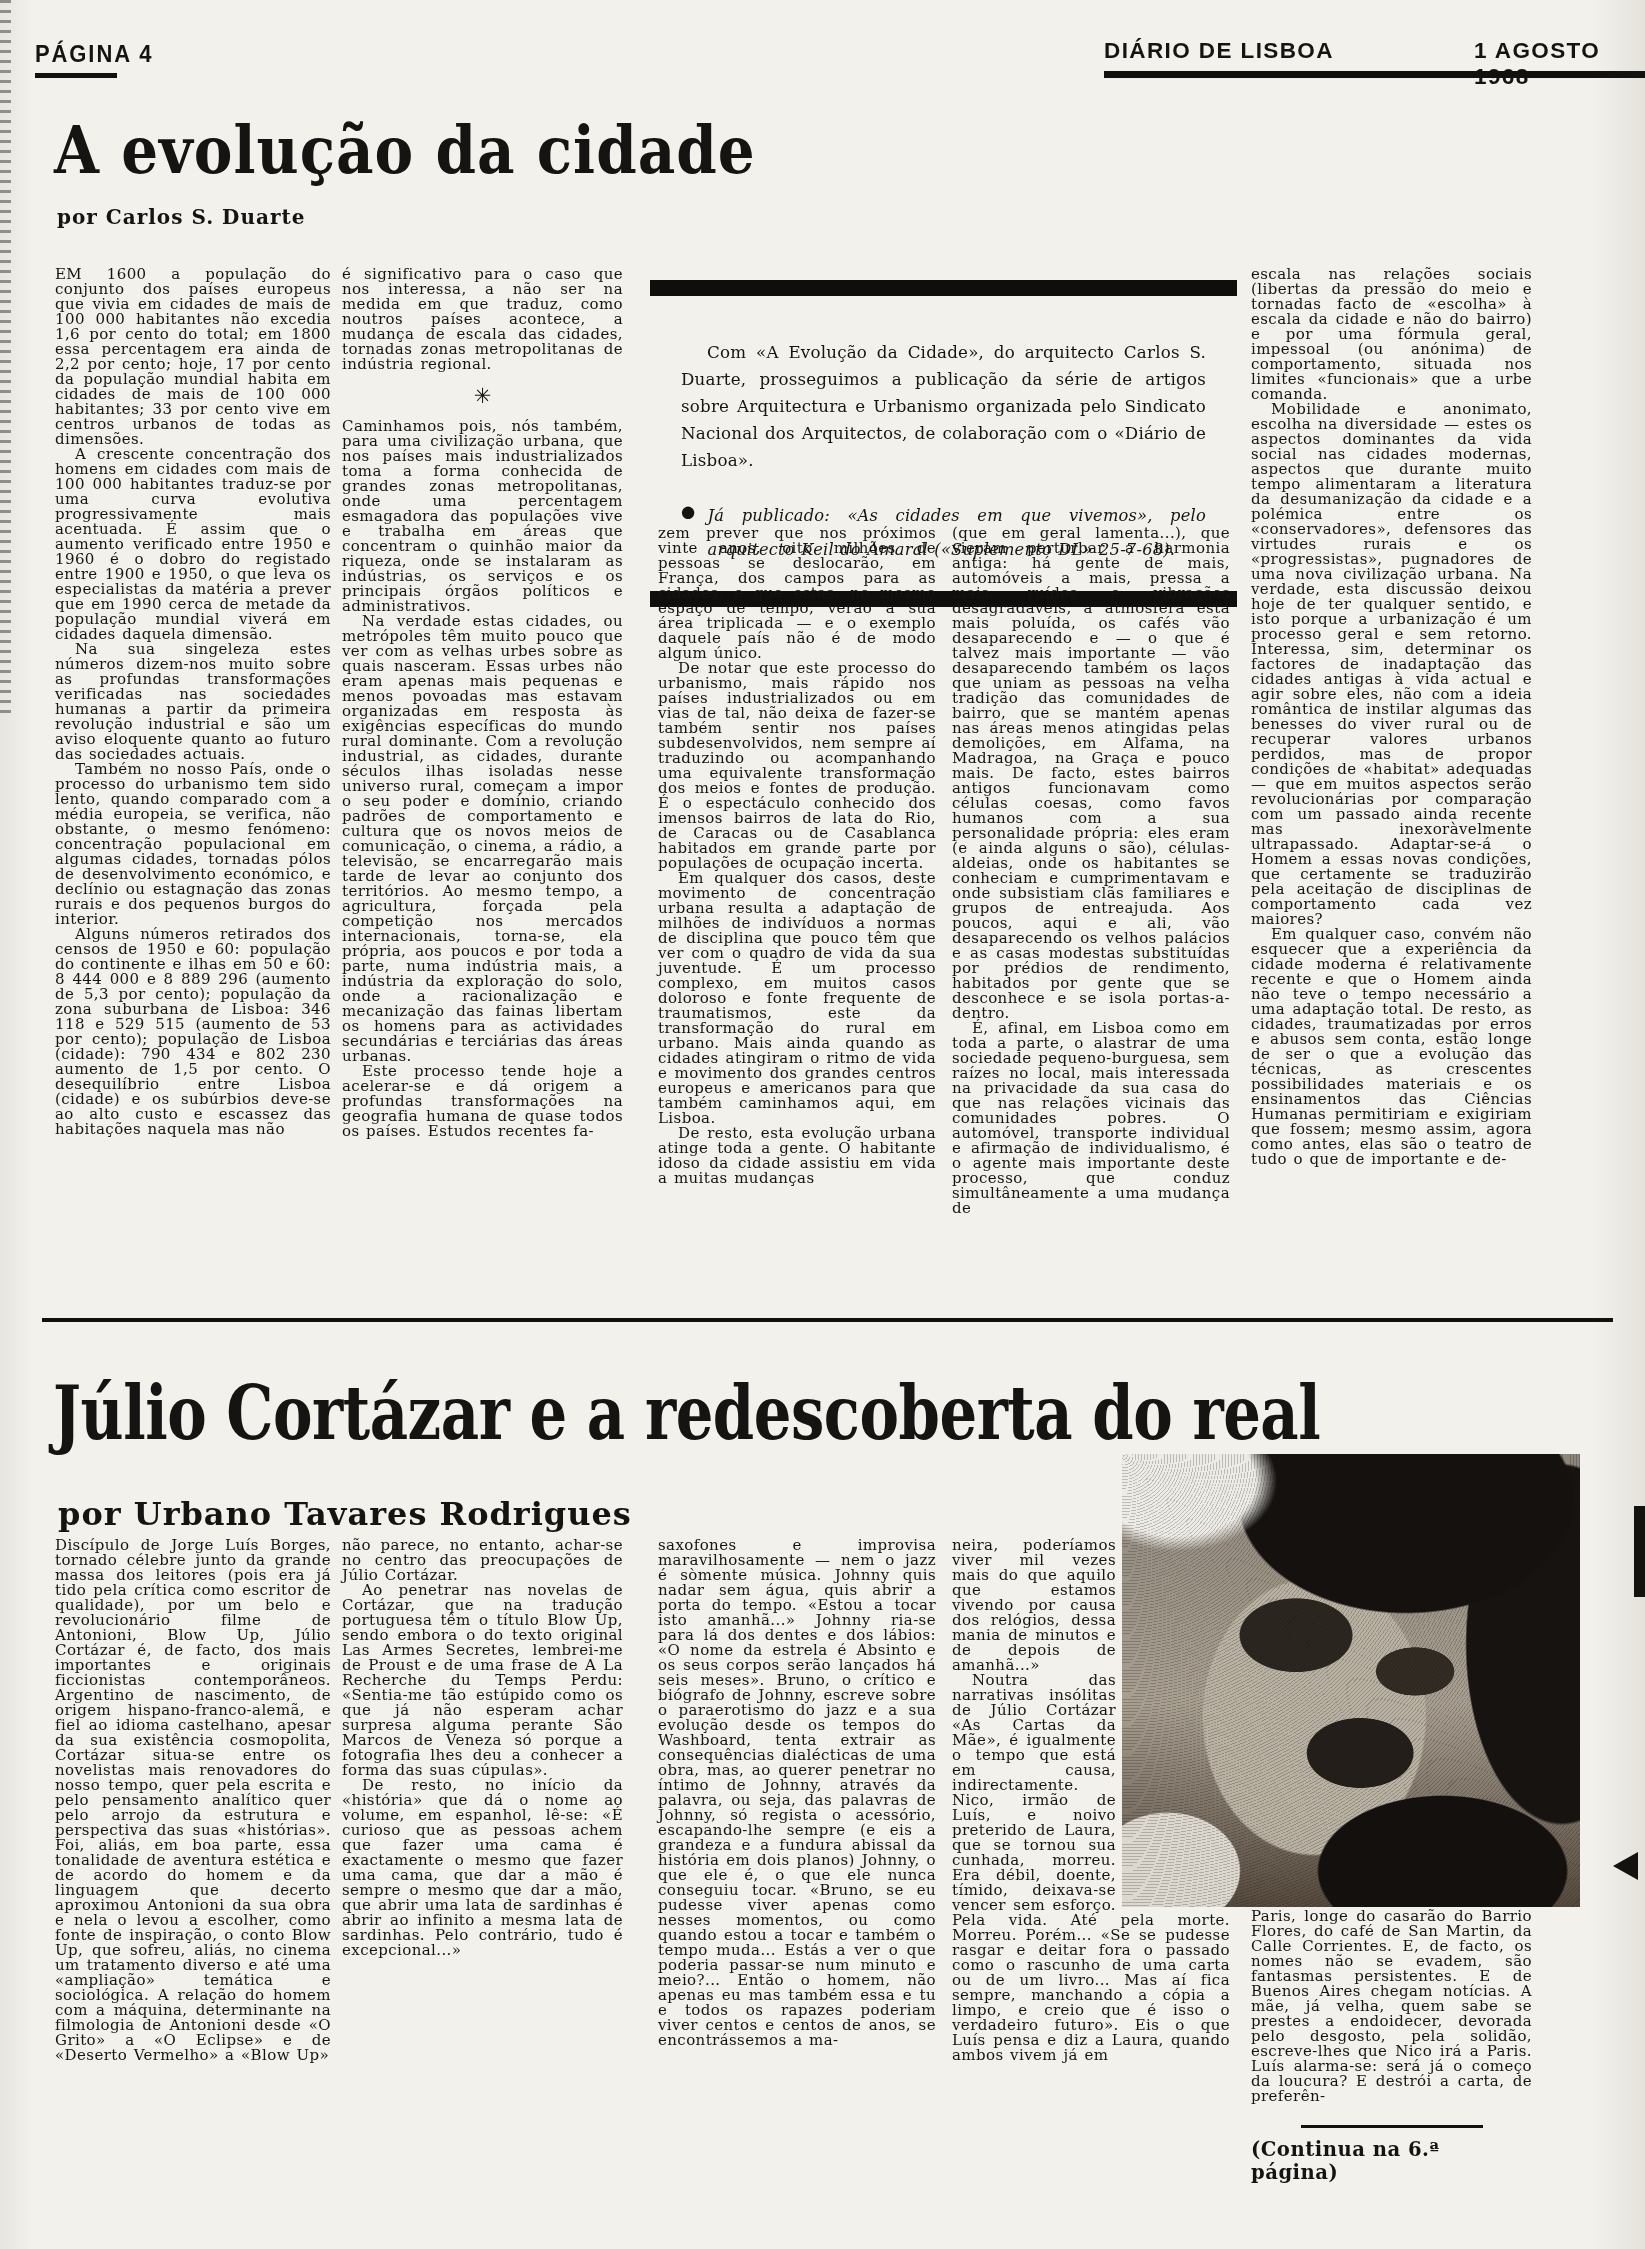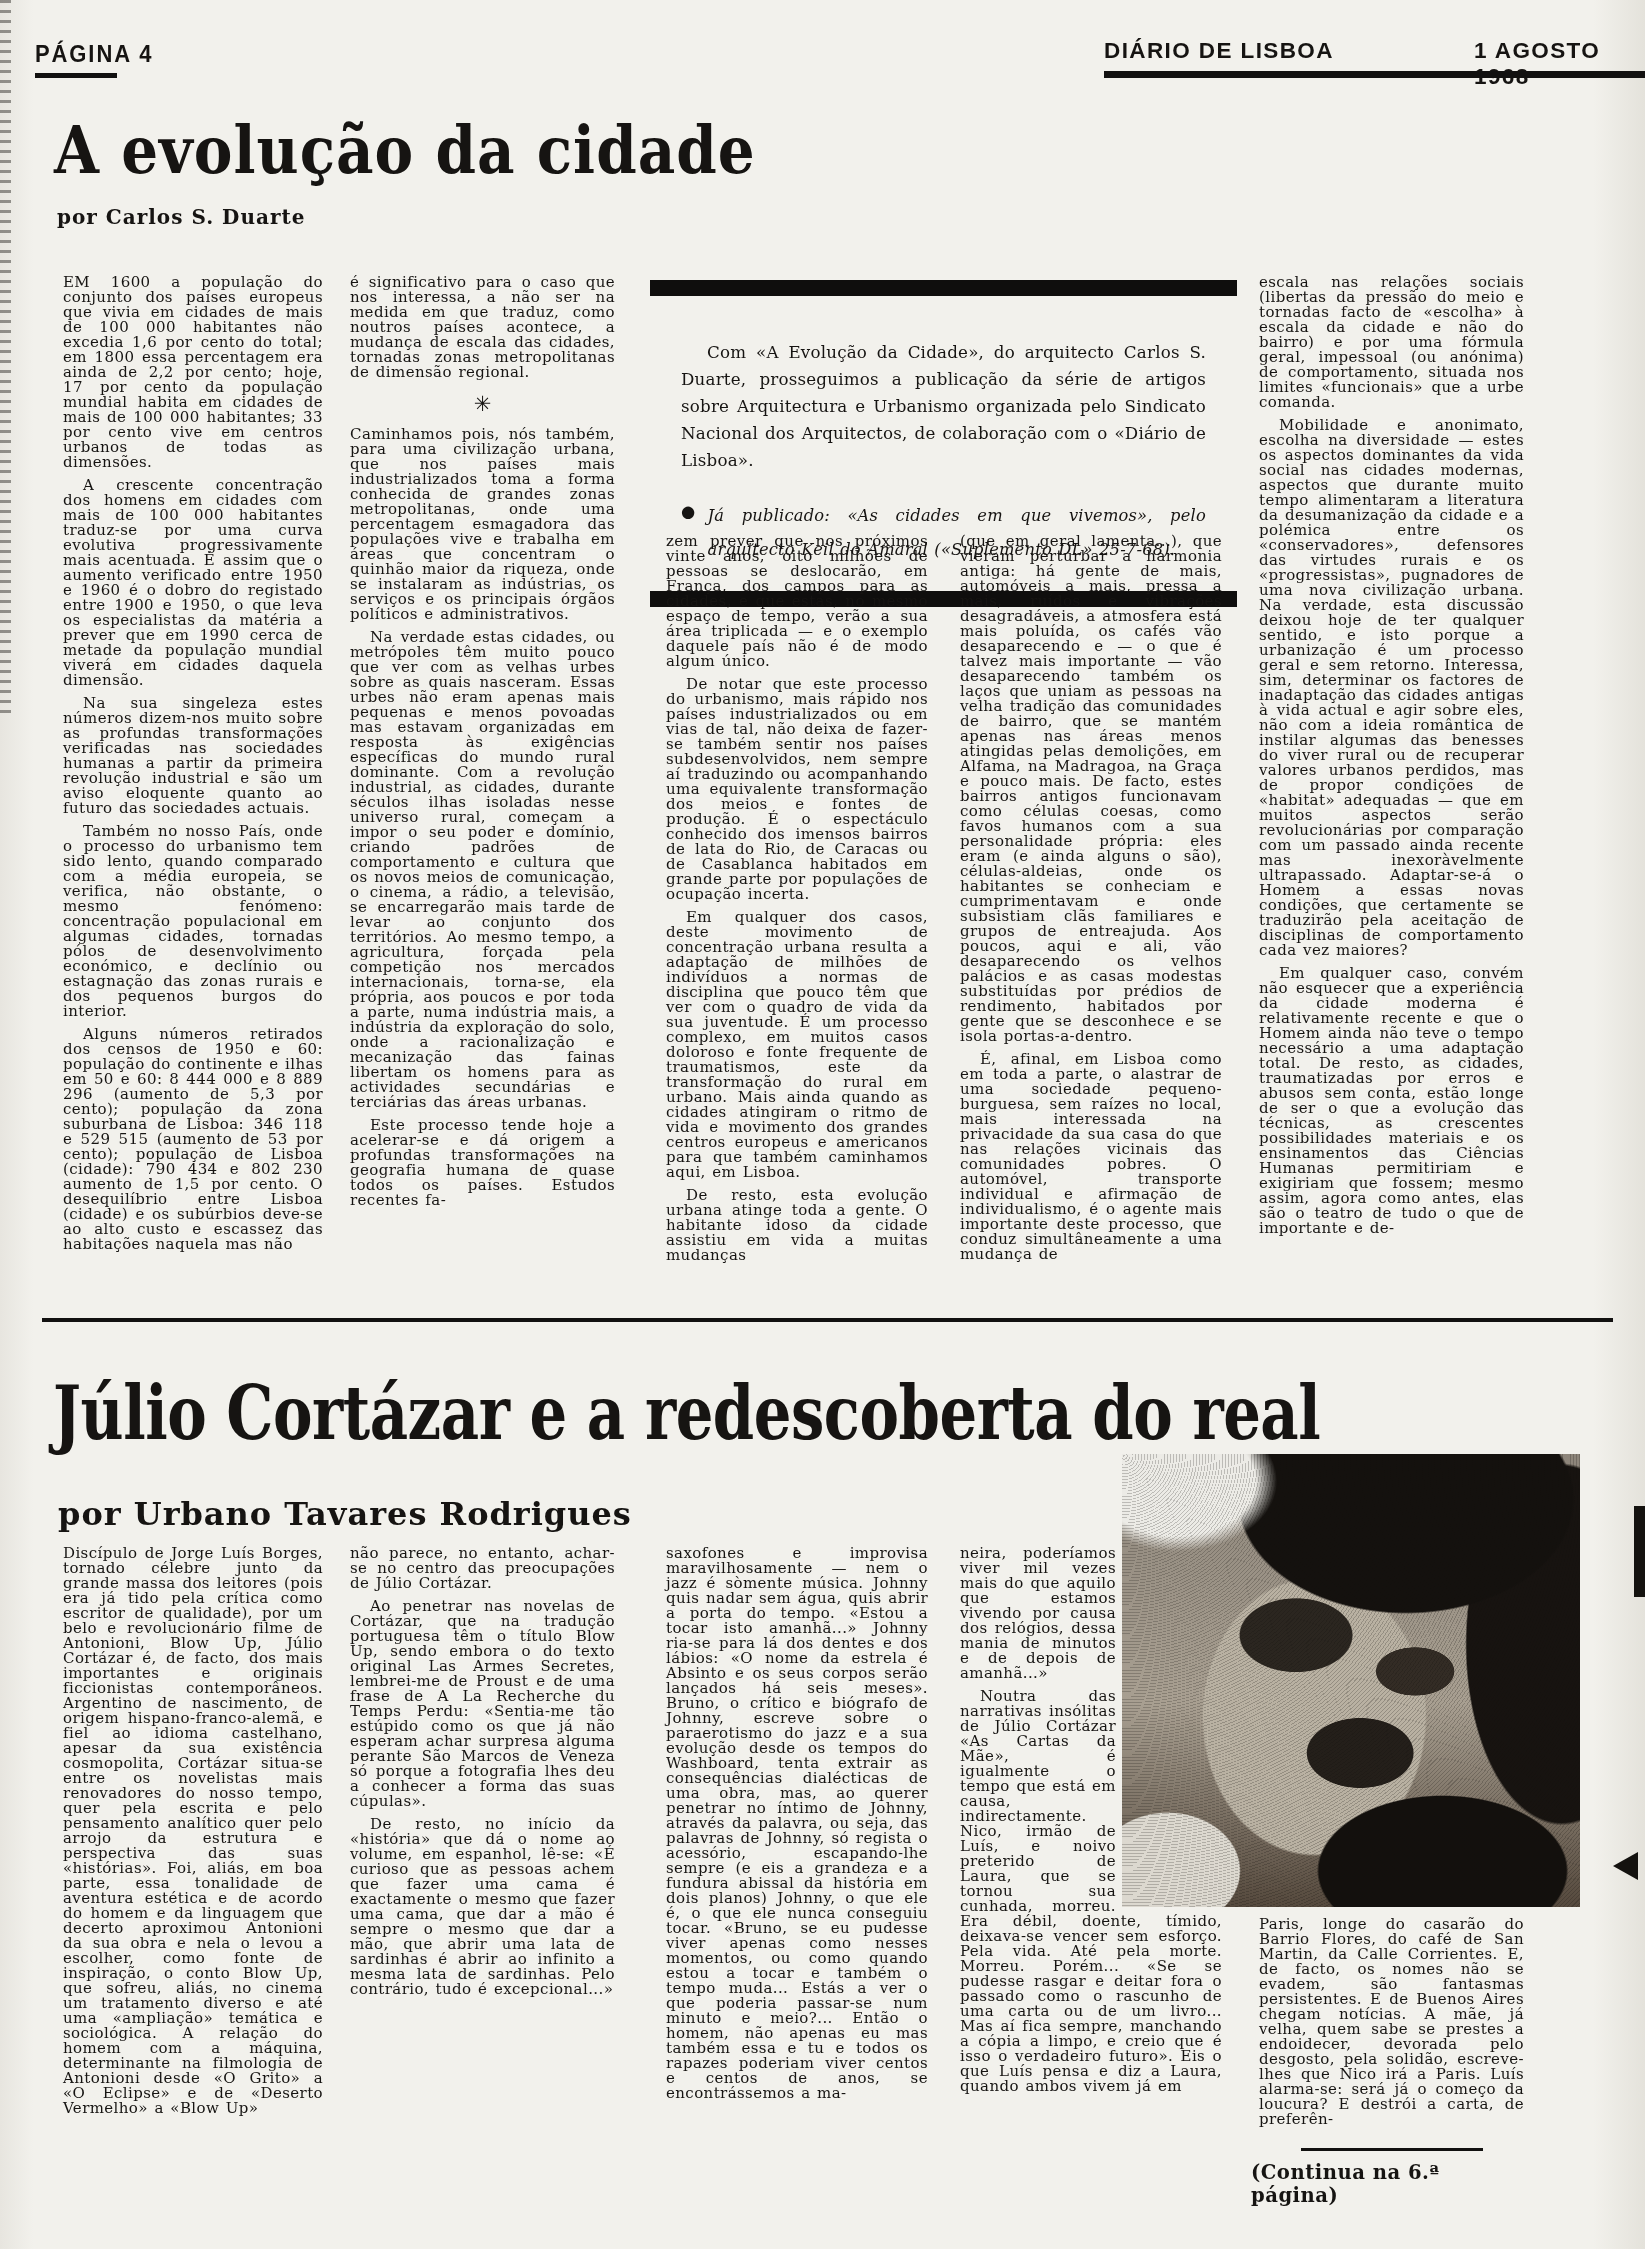--- a/index.html
+++ b/index.html
@@ -22,21 +22,21 @@
               letter-spacing:1px; transform:scaleY(1.12); transform-origin:left top; white-space:nowrap; }
   .a1-byline { position:absolute; left:57px; top:205px; font-size:20px; font-weight:bold; letter-spacing:1px; }
   .a1-body { position:absolute; left:55px; top:267px; width:1478px; height:1045px; }
   .col { position:absolute; top:0; }
   .a1-c1 { left:0;     width:276px; }
   .a1-c2 { left:287px; width:281px; }
   .a1-c3 { left:603px; top:259px; width:278px; }
   .a1-c4 { left:897px; top:259px; width:278px; }
   .a1-c5 { left:1196px; width:281px; }
 
-  .para { margin:8px; text-align:justify; text-indent:20px; font-size:15px; line-height:15px;
+  .para { margin:0; text-align:justify; text-indent:20px; font-size:15px; line-height:15px;
           letter-spacing:0.4px; word-spacing:1.4px; }
   .col p:first-child, .list-cont p:first-child { text-indent:0; }
 
   .sep-glyph { text-align:center; font-size:21px; margin:12.4px 0 10.5px 0; }
 
   
   .notice { position:absolute; left:595px; top:13.4px; width:587px;
             border-top:16px solid #0f0e0d; border-bottom:16px solid #0f0e0d;
             padding:43px 31px 24px 31px; box-sizing:border-box; background:transparent; }
   .notice-intro { margin:0; font-size:16.7px; line-height:27px; text-align:justify; text-indent:26px;
@@ -105,21 +105,21 @@
     <div class="col a1-c1">
         <p class="para">EM 1600 a população do conjunto dos países europeus que vivia em cidades de mais de 100 000 habitantes não excedia 1,6 por cento do total; em 1800 essa percentagem era ainda de 2,2 por cento; hoje, 17 por cento da população mundial habita em cidades de mais de 100 000 habitantes; 33 por cento vive em centros urbanos de todas as dimensões.</p>
         <p class="para">A crescente concentração dos homens em cidades com mais de 100 000 habitantes traduz-se por uma curva evolutiva progressivamente mais acentuada. É assim que o aumento verificado entre 1950 e 1960 é o dobro do registado entre 1900 e 1950, o que leva os especialistas da matéria a prever que em 1990 cerca de metade da população mundial viverá em cidades daquela dimensão.</p>
         <p class="para">Na sua singeleza estes números dizem-nos muito sobre as profundas transformações verificadas nas sociedades humanas a partir da primeira revolução industrial e são um aviso eloquente quanto ao futuro das sociedades actuais.</p>
         <p class="para">Também no nosso País, onde o processo do urbanismo tem sido lento, quando comparado com a média europeia, se verifica, não obstante, o mesmo fenómeno: concentração populacional em algumas cidades, tornadas pólos de desenvolvimento económico, e declínio ou estagnação das zonas rurais e dos pequenos burgos do interior.</p>
         <p class="para">Alguns números retirados dos censos de 1950 e 60: população do continente e ilhas em 50 e 60: 8 444 000 e 8 889 296 (aumento de 5,3 por cento); população da zona suburbana de Lisboa: 346 118 e 529 515 (aumento de 53 por cento); população de Lisboa (cidade): 790 434 e 802 230 aumento de 1,5 por cento. O desequilíbrio entre Lisboa (cidade) e os subúrbios deve-se ao alto custo e escassez das habitações naquela mas não</p>
       </div>
 
     <div class="col a1-c2">
       <div class="list-cont">
-          <p class="para">é significativo para o caso que nos interessa, a não ser na medida em que traduz, como noutros países acontece, a mudança de escala das cidades, tornadas zonas metropolitanas de dimensão regional.</p>
+          <p class="para">é significativo para o caso que nos interessa, a não ser na medida em que traduz, como noutros países acontece, a mudança de escala das cidades, tornadas zonas metropolitanas de indústria regional.</p>
         </div>
       <div class="sep-glyph">✳</div>
       <div class="list-cont">
           <p class="para">Caminhamos pois, nós também, para uma civilização urbana, que nos países mais industrializados toma a forma conhecida de grandes zonas metropolitanas, onde uma percentagem esmagadora das populações vive e trabalha em áreas que concentram o quinhão maior da riqueza, onde se instalaram as indústrias, os serviços e os principais órgãos políticos e administrativos.</p>
           <p class="para">Na verdade estas cidades, ou metrópoles têm muito pouco que ver com as velhas urbes sobre as quais nasceram. Essas urbes não eram apenas mais pequenas e menos povoadas mas estavam organizadas em resposta às exigências específicas do mundo rural dominante. Com a revolução industrial, as cidades, durante séculos ilhas isoladas nesse universo rural, começam a impor o seu poder e domínio, criando padrões de comportamento e cultura que os novos meios de comunicação, o cinema, a rádio, a televisão, se encarregarão mais tarde de levar ao conjunto dos territórios. Ao mesmo tempo, a agricultura, forçada pela competição nos mercados internacionais, torna-se, ela própria, aos poucos e por toda a parte, numa indústria mais, a indústria da exploração do solo, onde a racionalização e mecanização das fainas libertam os homens para as actividades secundárias e terciárias das áreas urbanas.</p>
           <p class="para">Este processo tende hoje a acelerar-se e dá origem a profundas transformações na geografia humana de quase todos os países. Estudos recentes fa-</p>
         </div>
     </div>
 
     <div class="notice">

